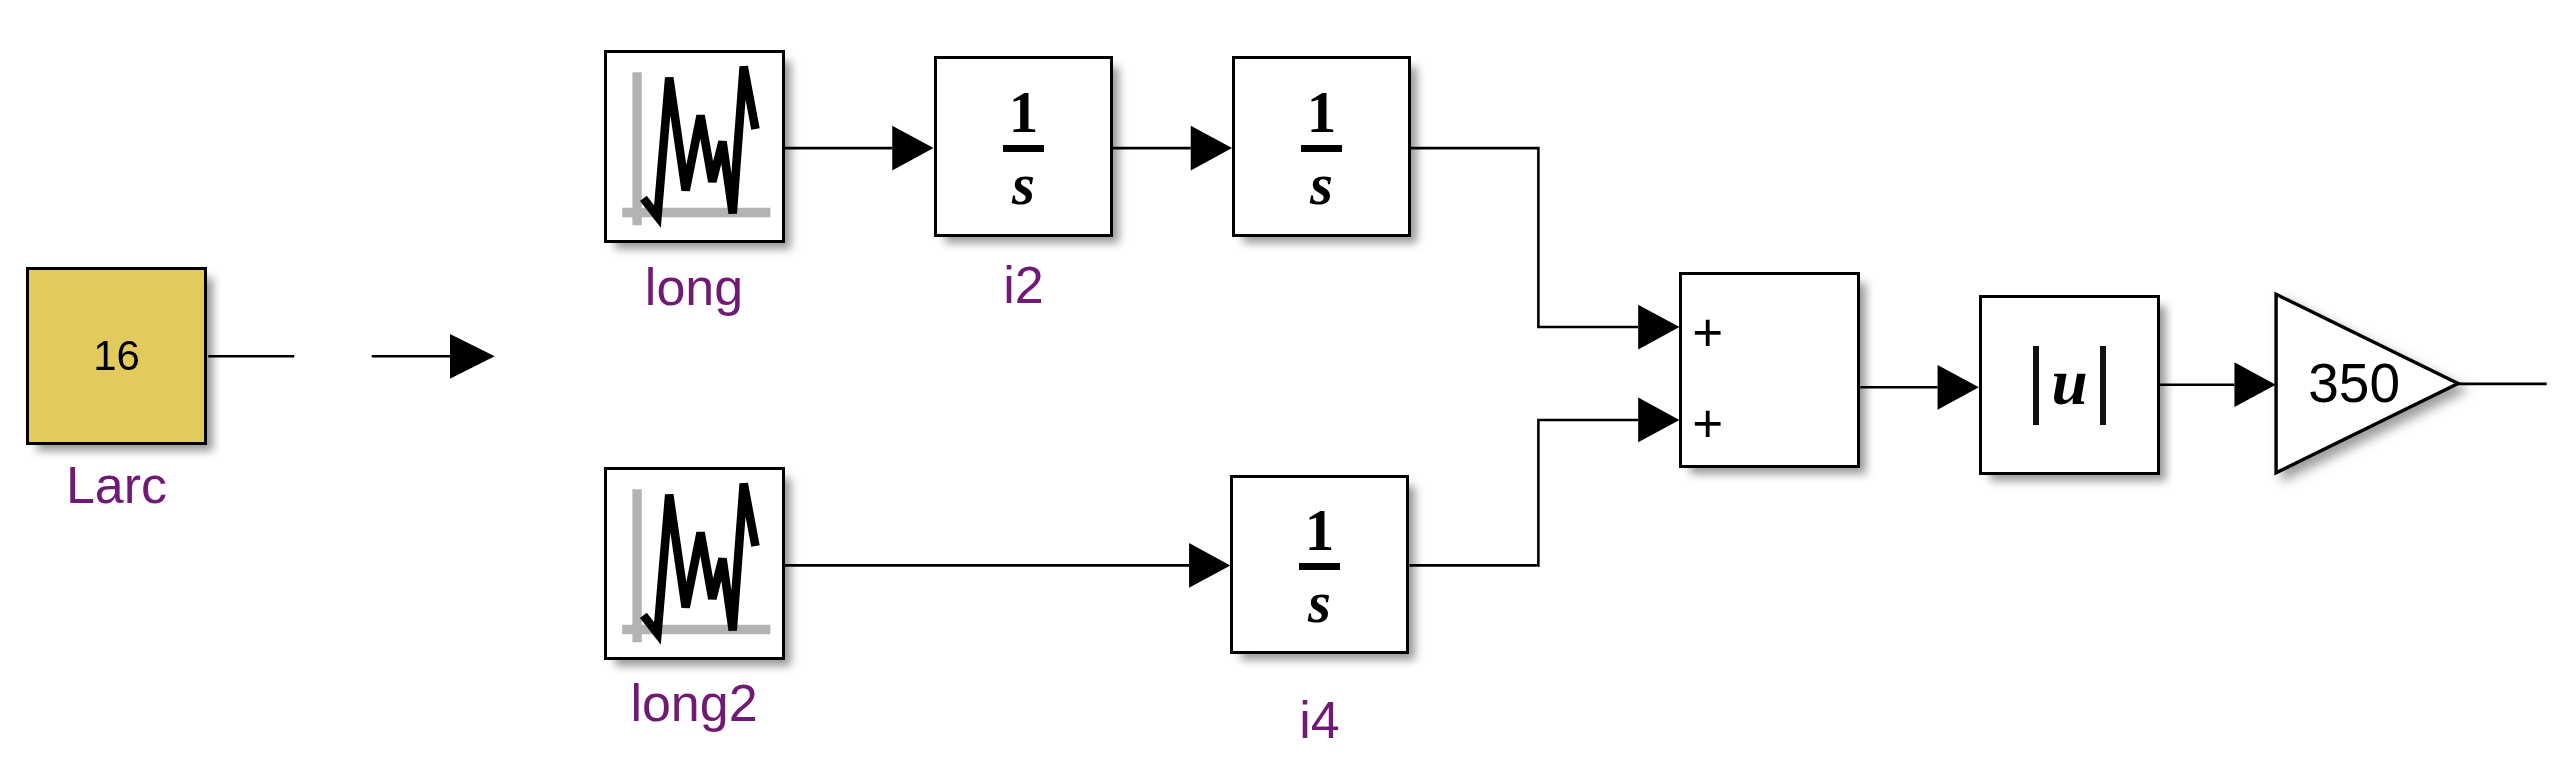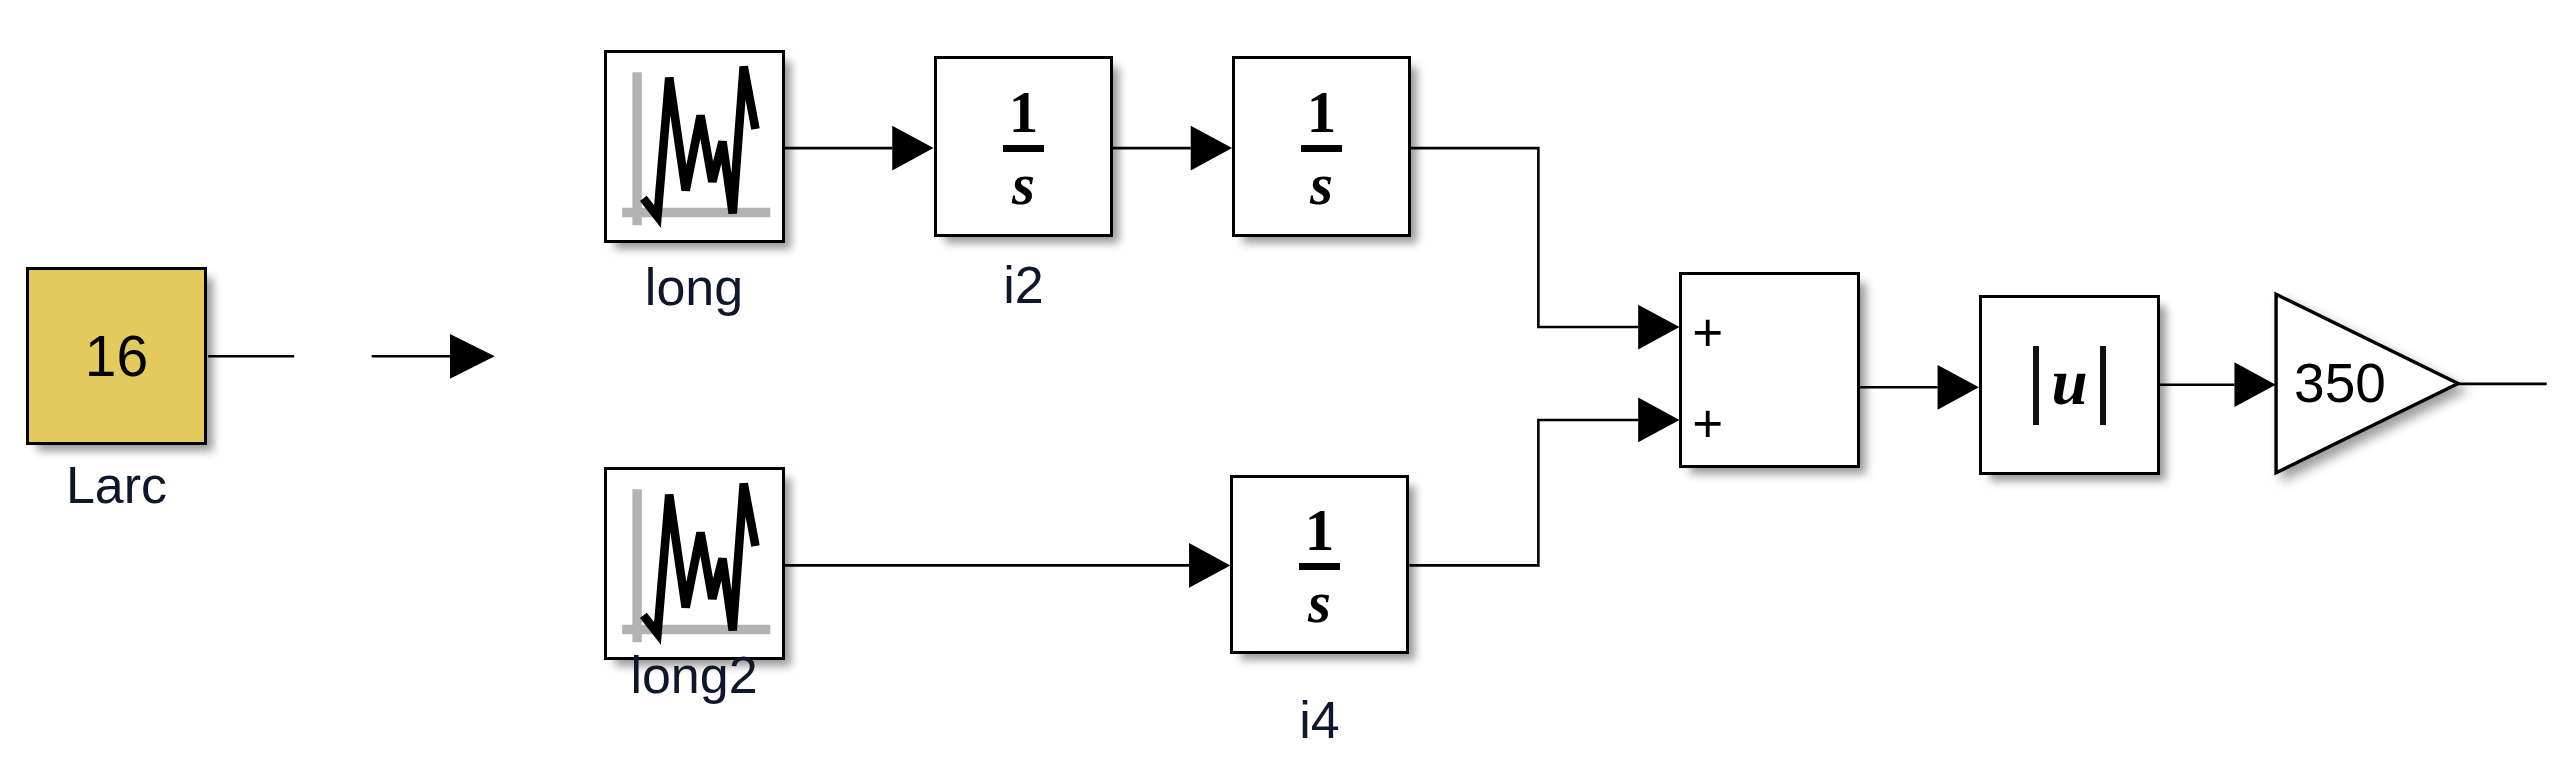--- a/index.html
+++ b/index.html
@@ -3,41 +3,41 @@
 <meta charset="utf-8">
 <style>
   html,body{margin:0;padding:0;background:#fff;}
   #canvas{position:relative;width:2576px;height:778px;background:#fff;overflow:hidden;
           font-family:"Liberation Sans",sans-serif;color:#000;}
   svg.wires{position:absolute;left:0;top:0;width:2576px;height:778px;}
   .block{position:absolute;box-sizing:border-box;border:3.4px solid #000;background:#fff;
          box-shadow:8.6px 8.6px 8.6px -2.6px rgba(0,0,0,0.40);
          display:flex;align-items:center;justify-content:center;}
   .block.const{background:#e3ca5d;}
-  .const-value{font-size:57px;line-height:1;}
-  .blk-label{position:absolute;font-size:52px;line-height:1.05;text-align:center;color:#0f172a;}
+  .const-value{font-size:42px;line-height:1;}
+  .blk-label{position:absolute;font-size:52px;line-height:1.05;text-align:center;color:#701a75;}
   
   .frac{display:flex;flex-direction:column;align-items:center;}
   .frac .num{font-family:"Liberation Serif",serif;font-weight:bold;font-size:59px;line-height:0.95;}
   .frac .bar{width:41px;height:7.7px;background:#000;margin:5.2px 0 6.9px 0;}
   .frac .den{font-family:"Liberation Serif",serif;font-weight:bold;font-style:italic;
              font-size:59px;line-height:0.85;}
   
   .abs-wrap{display:flex;align-items:center;gap:12px;}
   .abs-bar{width:6px;height:79px;background:#111;}
   .abs-u{font-family:"Liberation Serif",serif;font-weight:bold;font-style:italic;
          font-size:65px;line-height:1;padding-bottom:5.2px;}
   
   .sum-plus{position:absolute;left:10.3px;font-size:53px;line-height:1;transform:translateY(-50%);}
   
   .sig-icon{width:100%;height:100%;display:block;}
   
   #gain-svg{position:absolute;left:2263px;top:284px;width:215px;height:206px;overflow:visible;}
   #gain-label{position:absolute;left:2280px;top:355px;width:120px;font-size:55px;
-              line-height:57px;text-align:center;}
+              line-height:57px;text-align:right;}
 </style>
 </head>
 <body>
 
 <div id="canvas">
 
   <svg class="wires" viewBox="0 0 2994 904" fill="none" stroke="#000" stroke-width="3">
     <path d="M242,414 H342"></path>
     <g>
       <path d="M432,414 H525"></path>
@@ -105,21 +105,21 @@
     </div>
   </div>
 
   <div class="block" style="left:604px;top:467px;width:181px;height:193px;padding:5.2px;">
     <svg class="sig-icon" viewBox="0 0 210 224" preserveAspectRatio="none">
       <path d="M32,18 V212" stroke="#b3b3b3" stroke-width="12" fill="none"></path>
       <path d="M13,196 H202" stroke="#b3b3b3" stroke-width="12" fill="none"></path>
       <polyline points="40,178 58,201 73,25 94,168 113,73 128,157 141,106 154,197 168,11 183,90" stroke="#000" stroke-width="11" fill="none"></polyline>
     </svg>
   </div>
-  <div class="blk-label" style="left:578px;top:648px;width:232px;">long2</div>
+  <div class="blk-label" style="left:578px;top:676px;width:232px;">long2</div>
 
   <div class="block" style="left:1230px;top:475px;width:179px;height:179px;">
     <div class="frac">
       <span class="num">1</span>
       <span class="bar"></span>
       <span class="den">s</span>
     </div>
   </div>
   <div class="blk-label" style="left:1230px;top:675px;width:179px;margin-top:18px;">i4</div>
 

